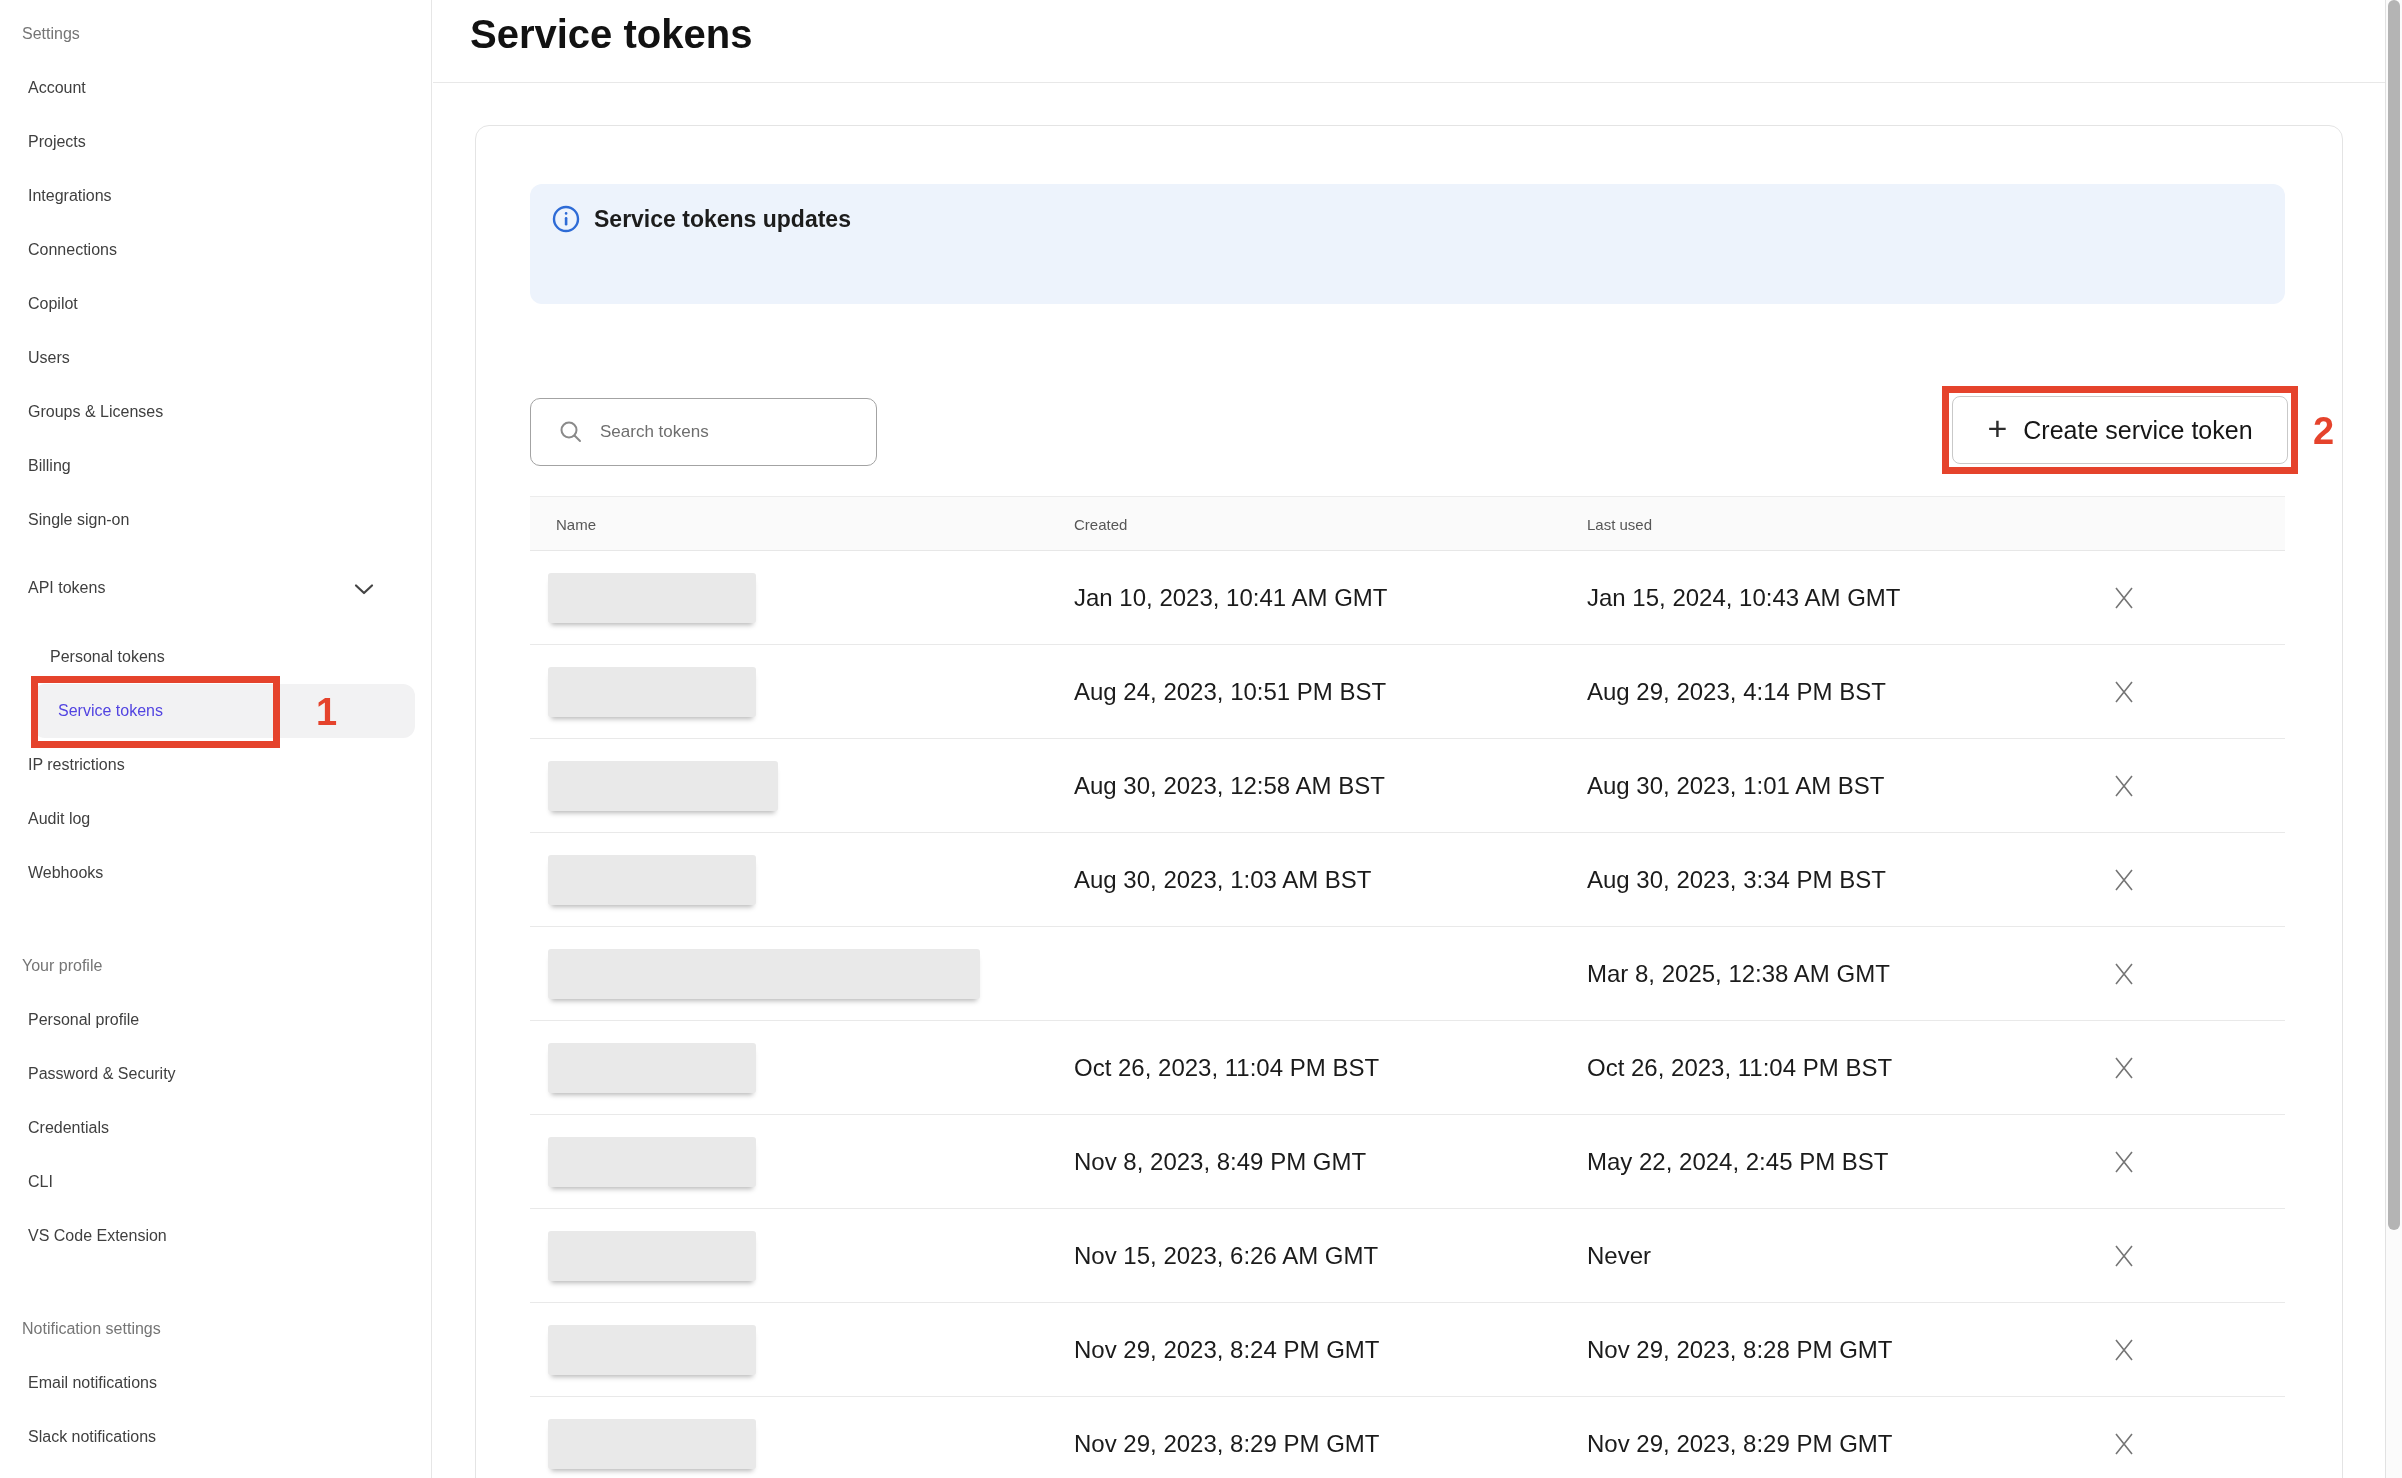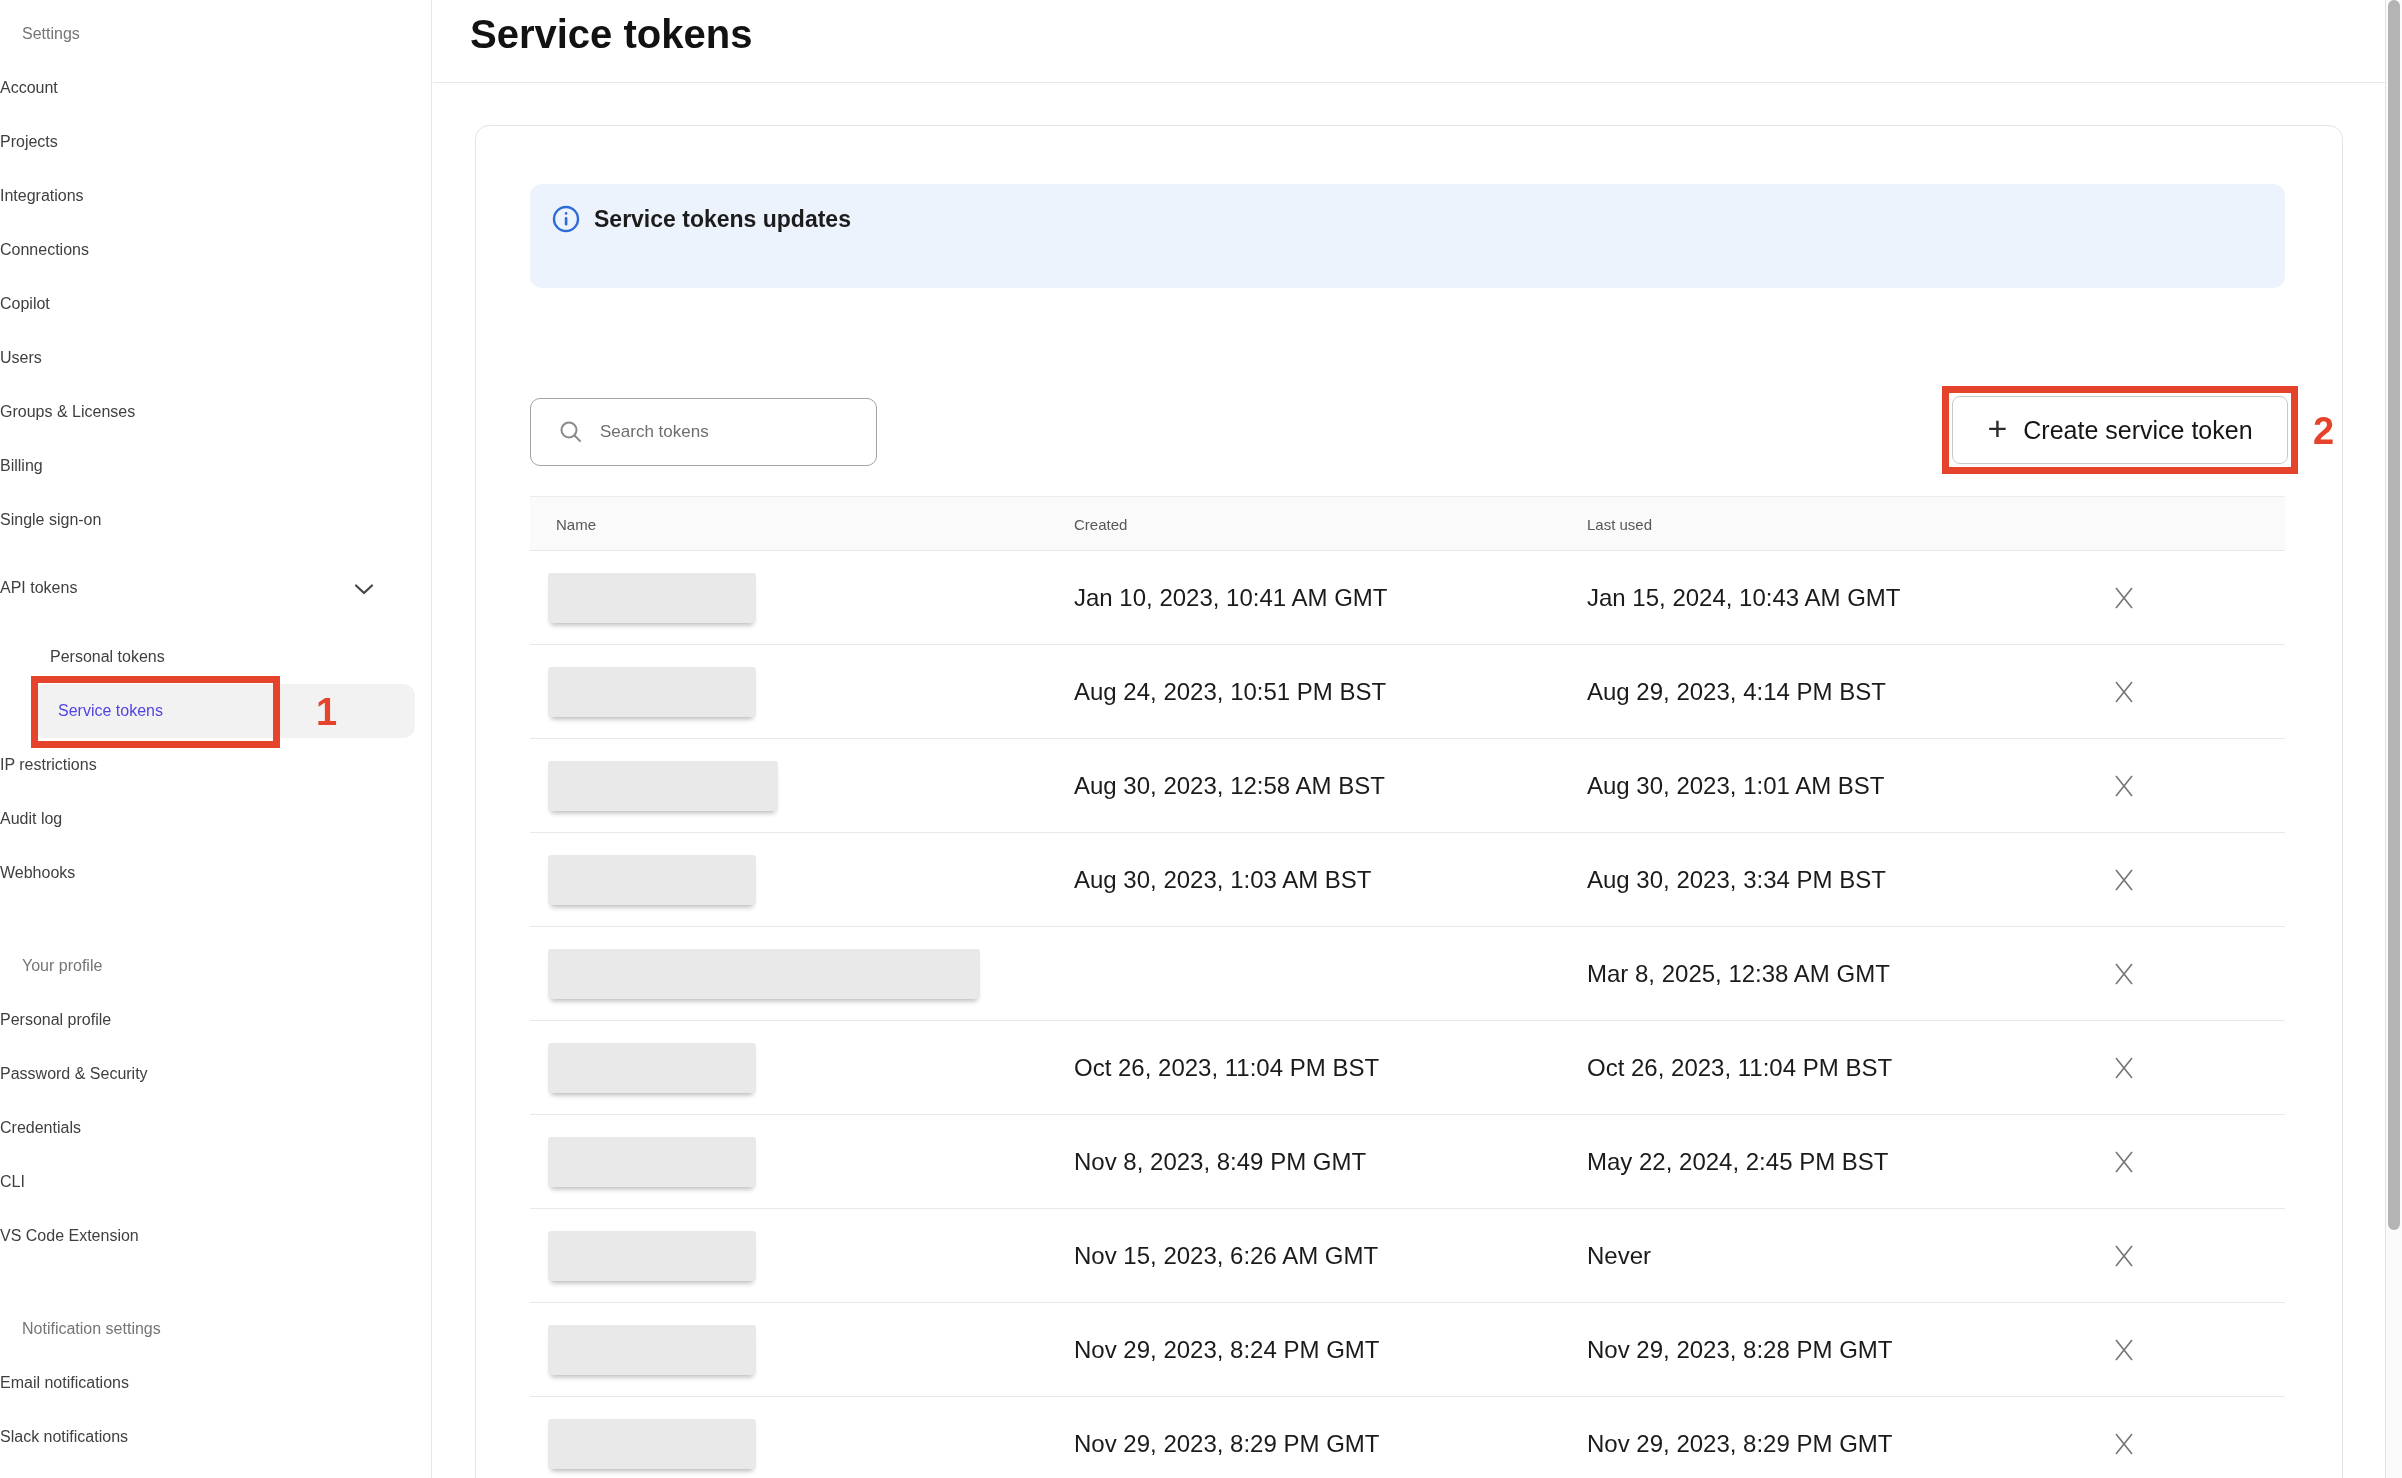--- a/index.html
+++ b/index.html
@@ -9,21 +9,21 @@
     background:#fff; font-family:"Liberation Sans", sans-serif; color:#3c3c3c;
   }
 
   
   .sidebar {
     position:absolute; left:0; top:0; width:432px; height:1478px;
     border-right:1px solid #e6e6e6; background:#fff; padding-top:7px;
   }
   .side-row { height:54px; display:flex; align-items:center; font-size:16px; color:#3f3f3f; cursor:default; }
   .side-header { color:#757575; padding-left:22px; }
-  .side-item { }
+  .side-item { padding-left:28px; }
   .side-subitem { padding-left:50px; }
   .gap14 { margin-top:14px; } .gap15 { margin-top:15px; } .gap39 { margin-top:39px; }
   .api-row { position:relative; }
   .chevron-down { position:absolute; left:352px; top:16px; }
   .pill {
     margin-left:33px; width:382px; background:#f2f2f3; border-radius:12px;
     padding-left:25px; color:#5244e1; font-weight:500;
   }
   .anno-box-1 {
     position:absolute; left:31px; top:676px; width:249px; height:72px;
@@ -39,21 +39,21 @@
   .page-title { position:absolute; left:37px; top:12px; font-size:40px; font-weight:700; color:#121212; }
   .title-divider { position:absolute; left:0; top:82px; right:0; height:1px; background:#e8e8e8; }
 
   .card {
     position:absolute; left:42px; top:125px; width:1868px; height:1420px;
     border:1px solid #e4e4e4; border-radius:14px; background:#fff;
   }
 
   
   .banner {
-    position:absolute; left:54px; top:58px; width:1755px; height:104px;
+    position:absolute; left:54px; top:58px; width:1755px; height:120px;
     background:#edf3fc; border-radius:12px;
   }
   .banner-icon { position:absolute; left:22px; top:21px; }
   .banner-title { position:absolute; left:64px; top:22px; font-size:23px; font-weight:700; color:#1c1c1c; }
   .banner-body {
     position:absolute; left:64px; top:56px; right:40px;
     font-size:22px; line-height:29px; color:#2e2e2e; white-space:pre-line;
   }
 
   

